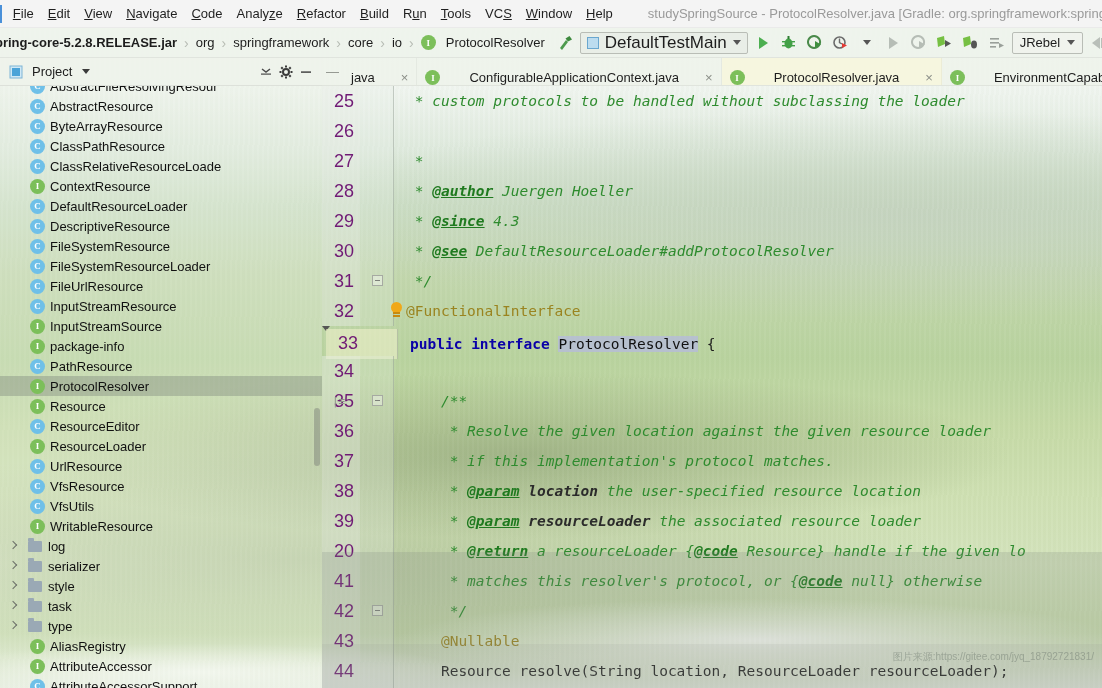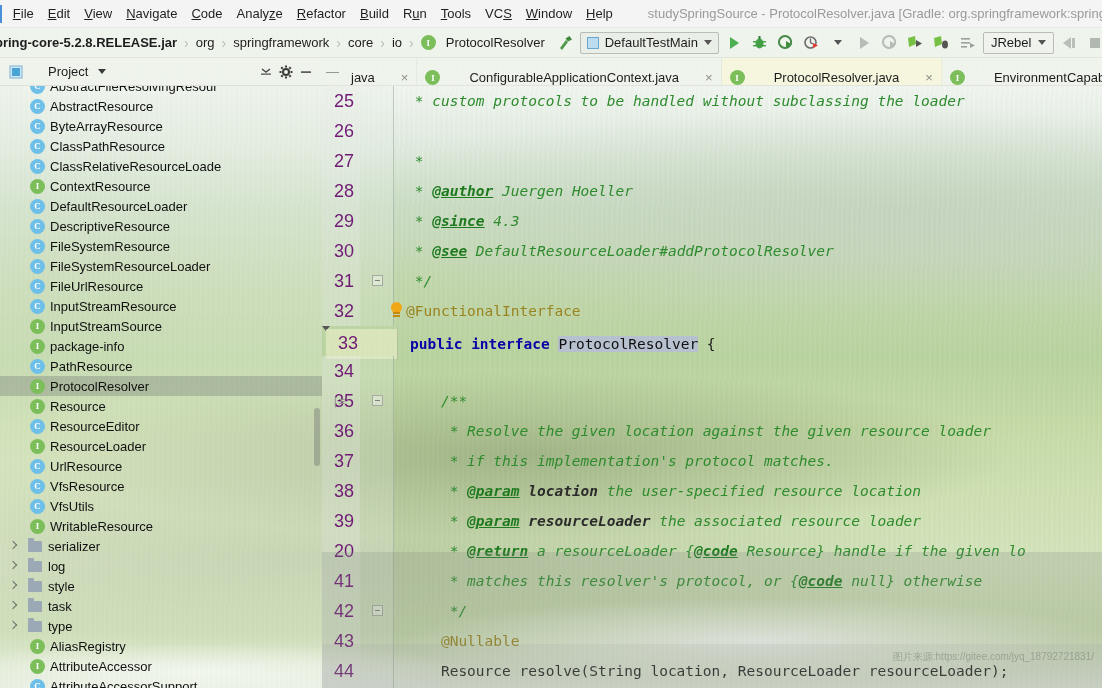--- a/index.html
+++ b/index.html
@@ -78,40 +78,40 @@
   .crumb { font-size:13px; color:#1d1d1d; white-space:nowrap; padding:0 3px; display:flex; align-items:center; gap:5px;}
   .crumb.first{ font-weight:bold; margin-left:-8px;}
   .crumb-sep { color:#b7bcb4; font-size:14px; padding:0 4px; }
   #toolbar { display:flex; align-items:center; gap:4px; margin-left:6px; }
   .tb-btn{ width:22px; height:22px; display:flex; align-items:center; justify-content:center; }
   .runcfg {
     display:flex; align-items:center; gap:6px;
     height:22px; padding:0 6px;
     border:1px solid #b9bdb6; border-radius:2px;
     background: rgba(232,236,230,0.85);
-    font-size:13px; color:#1d1d1d; white-space:nowrap;
+    font-size:17px; color:#1d1d1d; white-space:nowrap;
   }
   .runcfg .sqicon{ width:12px;height:12px;border:1px solid #6aa7cf; background:#bcdcef;}
   .jrebel {
     display:flex; align-items:center; gap:7px;
     height:22px; padding:0 7px;
     border:1px solid #b9bdb6; border-radius:2px;
     background: rgba(240,242,238,0.8);
     font-size:13px; color:#1d1d1d;
   }
   .caret{ width:0;height:0;border-left:4px solid transparent;border-right:4px solid transparent;border-top:5px solid #555; }
 
   
   #projhdr {
     left:0; top:58px; width:322px; height:28px;
     background: rgba(237,242,234,0.86);
     display:flex; align-items:center; padding:0 6px;
     border-bottom:1px solid rgba(0,0,0,0.07);
   }
-  #projhdr .ptitle{ font-size:13px; color:#1d1d1d; margin-left:22px;}
+  #projhdr .ptitle{ font-size:13px; color:#1d1d1d; margin-left:6px;}
   #projhdr .spacer{ flex:1; }
   .pico{ width:20px;height:20px;display:flex;align-items:center;justify-content:center;}
 
   
   #projpanel {
     left:0; top:86px; width:322px; height:602px;
     background: rgba(236,242,228,0.30);
     overflow:hidden;
   }
   .tree { position:relative; }
@@ -531,26 +531,26 @@
           <span>VfsUtils</span>
         </div>
         <div class="trow">
           <span style="width: 30px; flex: 0 0 auto;"></span>
           <span class="iicon">I</span>
           <span>WritableResource</span>
         </div>
         <div class="trow">
           <span class="arrow" style="margin-left: 8px;"></span>
           <span class="folder" style="margin-left: 6px;"></span>
-          <span>serializer</span>
+          <span>log</span>
         </div>
         <div class="trow">
           <span class="arrow" style="margin-left: 8px;"></span>
           <span class="folder" style="margin-left: 6px;"></span>
-          <span>log</span>
+          <span>serializer</span>
         </div>
         <div class="trow">
           <span class="arrow" style="margin-left: 8px;"></span>
           <span class="folder" style="margin-left: 6px;"></span>
           <span>style</span>
         </div>
         <div class="trow">
           <span class="arrow" style="margin-left: 8px;"></span>
           <span class="folder" style="margin-left: 6px;"></span>
           <span>task</span>

